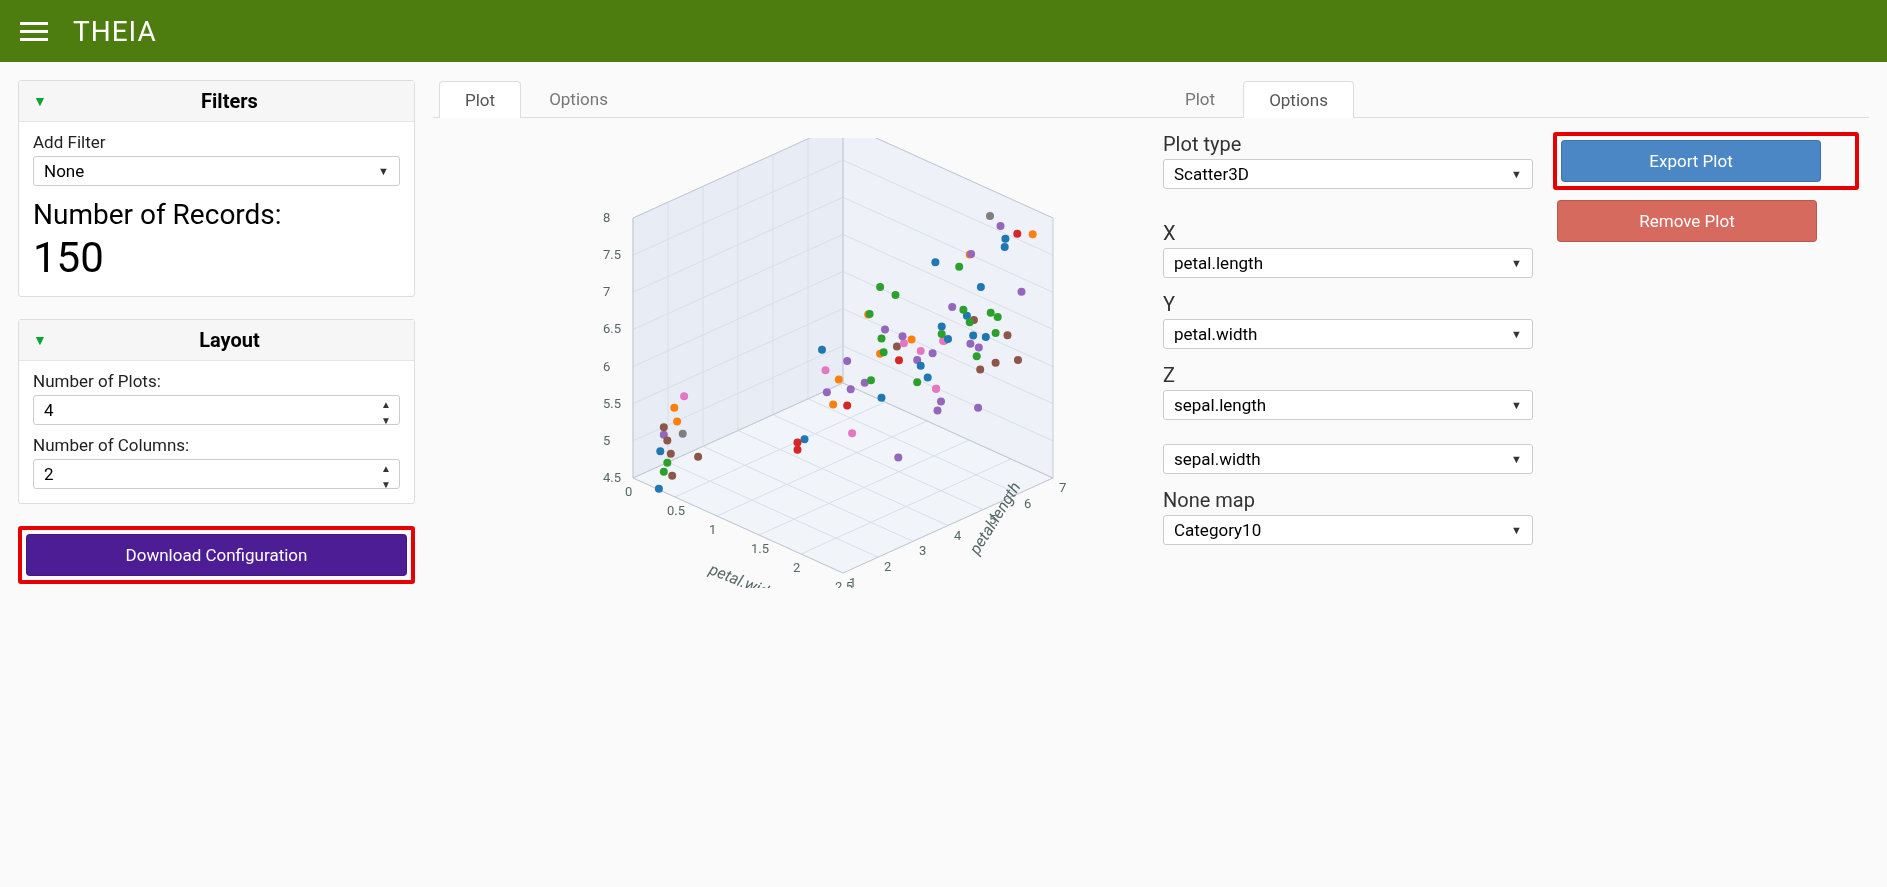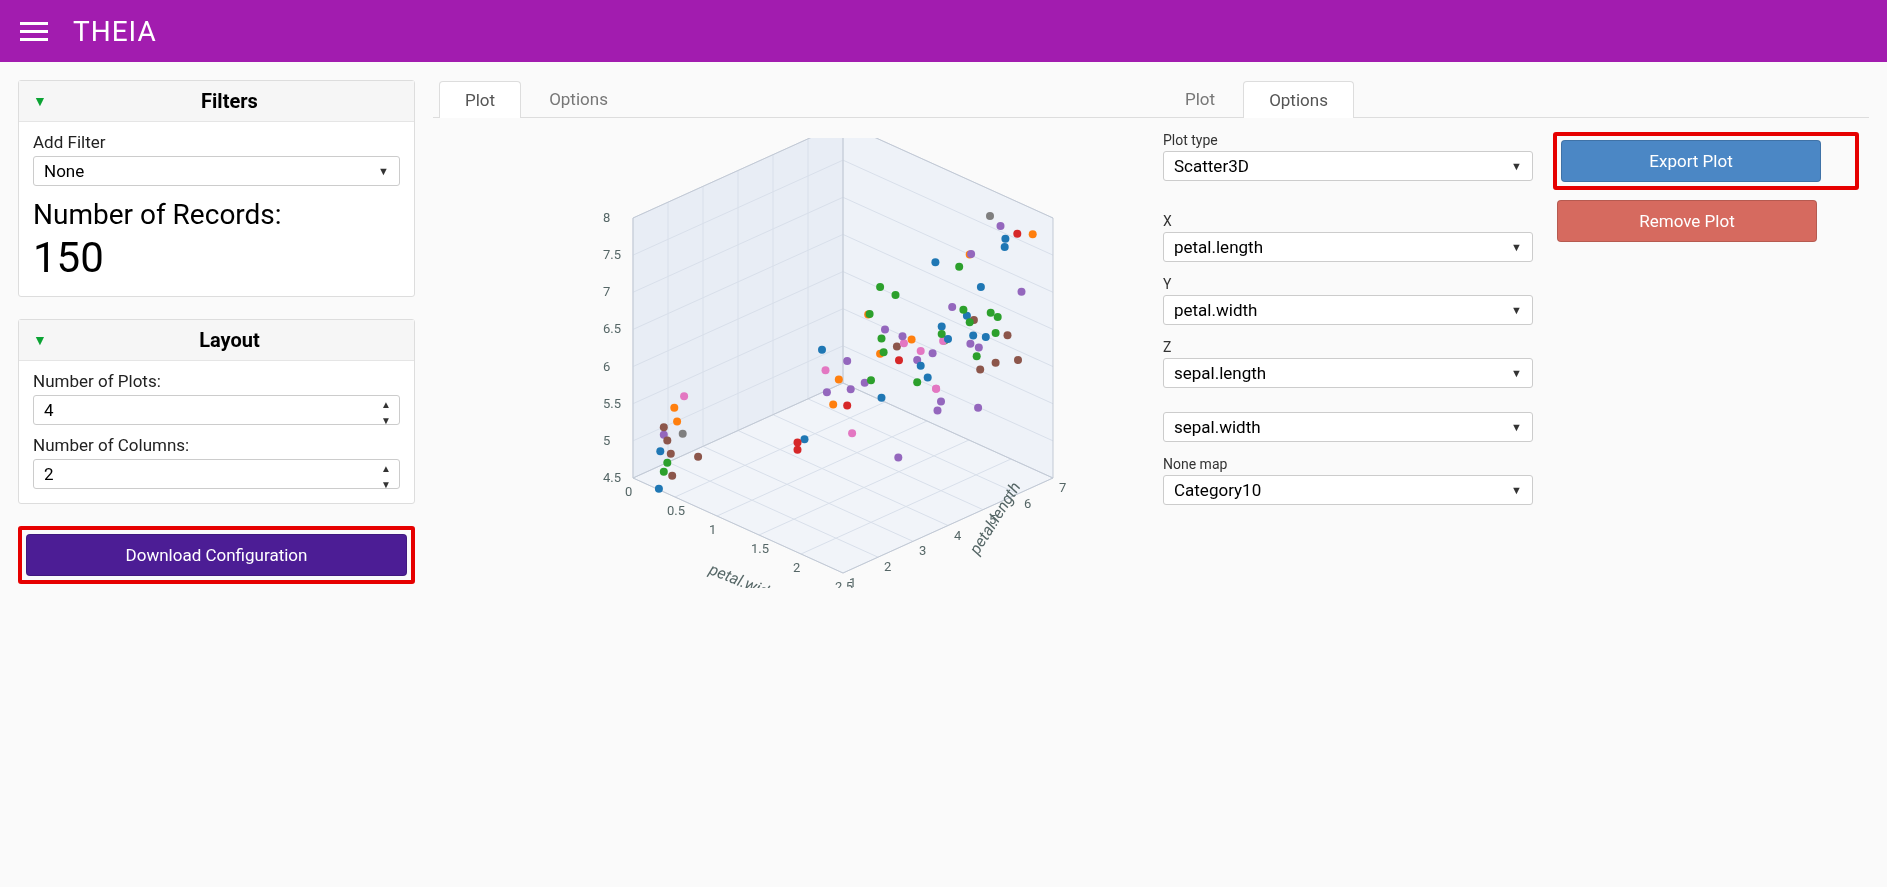--- a/index.html
+++ b/index.html
@@ -4,21 +4,21 @@
 <style>
 * { box-sizing: border-box; margin: 0; padding: 0; }
 body {
   font-family: -apple-system, BlinkMacSystemFont, "Segoe UI", Roboto, Arial, sans-serif;
   background: #fafafa;
   width: 1887px;
   height: 887px;
   overflow: hidden;
 }
 .topbar {
-  background: #a21caf;
+  background: #4d7c0f;
   height: 62px;
   display: flex;
   align-items: center;
   padding: 0 20px;
   color: #fff;
 }
 .hamburger {
   width: 28px;
   height: 28px;
   display: flex;
@@ -169,21 +169,21 @@
   padding: 20px 0;
 }
 .opts-body {
   display: flex;
   gap: 20px;
   padding: 14px 10px 0 10px;
 }
 .opts-left { width: 370px; display: flex; flex-direction: column; }
 .opts-right { flex: 1; }
 .opt-group { margin-bottom: 14px; }
-.opt-label { font-size: 14px; color: #333; display: block; margin-bottom: 3px; }
+.opt-label { font-size: 20px; color: #333; display: block; margin-bottom: 3px; }
 .right-btn-wrap { margin-bottom: 10px; }
 .highlight-box-inline { border: 4px solid #e60000; padding: 4px; border-radius: 3px; display: inline-block; width: 306px; }
 .btn-small { width: 260px; }
 svg.chart3d { width: 560px; height: 450px; }
 .axis-label { font-size: 16px; fill: #566; font-style: italic; }
 .tick { font-size: 13px; fill: #566; }
 </style>
 </head>
 <body>
 

